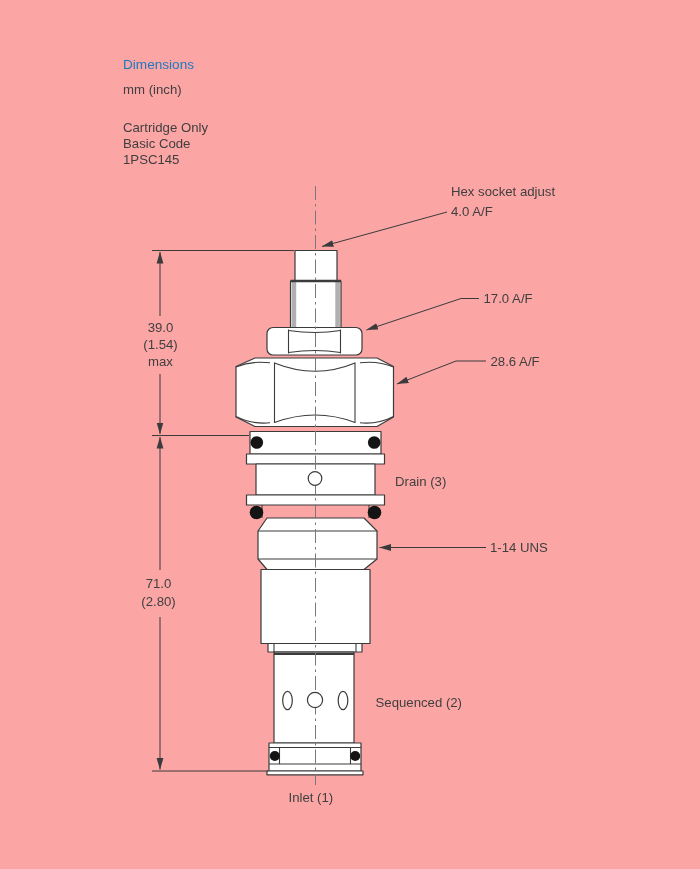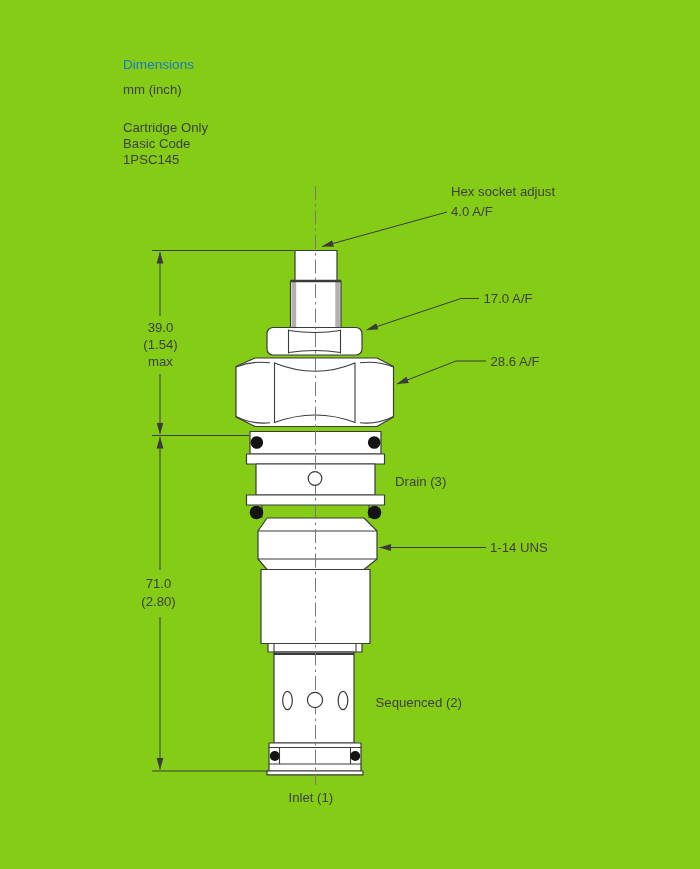--- a/index.html
+++ b/index.html
@@ -1,16 +1,16 @@
 <!DOCTYPE html>
 <html><head>
 <meta charset="utf-8">
 <style>
   html,body{margin:0;padding:0;background:#ffffff;}
-  .page{position:relative;width:700px;height:869px;background:#84cc16;overflow:hidden;
+  .page{position:relative;width:700px;height:869px;background:#fca5a5;overflow:hidden;
         font-family:"Liberation Sans",sans-serif;}
   svg text{font-family:"Liberation Sans",sans-serif;font-size:13.2px;fill:#3F3F3F;}
   svg .t-accent{fill:#1E79BE;font-size:13.6px;}
   svg .t-mid{text-anchor:middle;}
   .ol{fill:#ffffff;stroke:#3B3B3B;stroke-width:1.2;stroke-linejoin:round;}
   .ln{fill:none;stroke:#3B3B3B;stroke-width:1.1;}
   .thick{stroke-width:2.4;}
   .dim{fill:none;stroke:#3B3B3B;stroke-width:1;}
   .oring{fill:#141414;stroke:none;}
   .hole{fill:#ffffff;stroke:#3B3B3B;stroke-width:1.2;}

